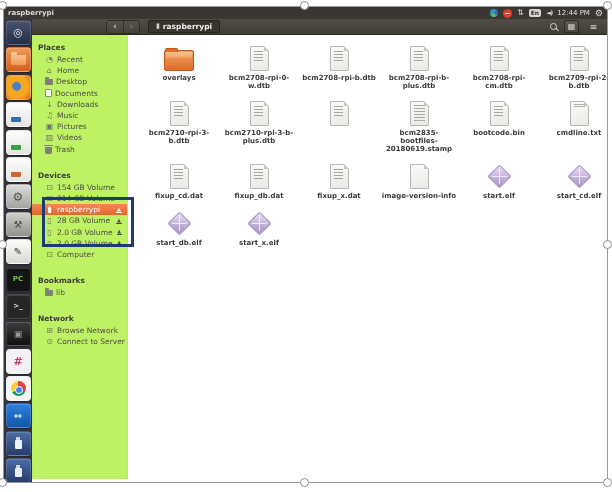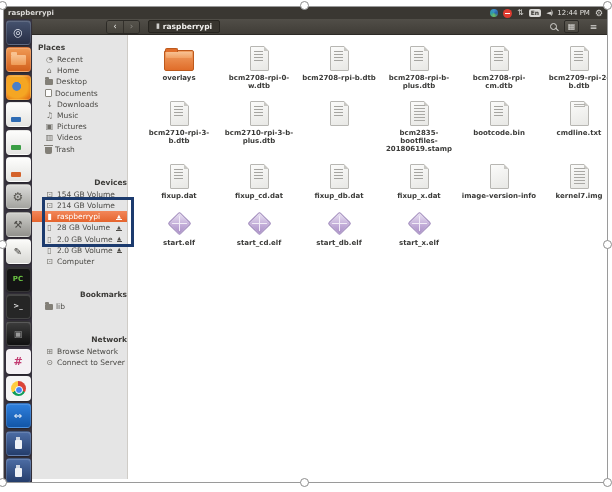--- a/index.html
+++ b/index.html
@@ -58,25 +58,25 @@
   .t-chrome{background:#f4f4f4;}
   .chromeball{width:15px;height:15px;border-radius:50%;background:conic-gradient(#db4437 0 33%,#0f9d58 33% 66%,#ffcd40 66% 100%);position:relative;}
   .chromeball::after{content:"";position:absolute;left:4.5px;top:4.5px;width:6px;height:6px;border-radius:50%;background:#4285f4;border:1px solid #fff;}
   .t-teamviewer{background:linear-gradient(#2f80dd,#1256a8);} .t-teamviewer .g{font-size:10px;}
   .t-usb{background:linear-gradient(#4d6da5,#243d6b);}
   .usbstick{width:7px;height:12px;position:relative;}
   .usbstick::before{content:"";position:absolute;left:1.5px;top:0;width:4px;height:3px;background:#cfd6e2;}
   .usbstick::after{content:"";position:absolute;left:0;top:3px;width:7px;height:9px;background:#eef1f6;border-radius:1px;}
 
   
-  .sidebar{position:absolute;left:28px;top:28px;bottom:3px;width:96px;background:#e5e5e5;border-right:1px solid #cfccc7;z-index:4;padding-top:7px;overflow:hidden;}
+  .sidebar{position:absolute;left:28px;top:28px;bottom:3px;width:96px;background:#bef264;border-right:1px solid #cfccc7;z-index:4;padding-top:7px;overflow:hidden;}
   .shead{font-size:7.5px;font-weight:bold;color:#3b3a37;padding-left:6px;height:12px;line-height:12px;}
   .srow{display:flex;align-items:center;height:11.2px;padding:0 4px 0 13px;font-size:7.5px;color:#4b4a46;gap:3px;white-space:nowrap;}
   .srow.sel{background:linear-gradient(#f2875a,#e5642d);color:#fff;}
-  .ssec{margin-top:22px;text-align:right;}
+  .ssec{margin-top:15px;}
   .si{width:9px;min-width:9px;font-size:8px;line-height:9px;color:#72706a;text-align:center;}
   .srow.sel .si,.srow.sel .eject{color:#fff;}
   .mini-folder{width:8px;min-width:8px;height:6px;background:#827f77;border-radius:1px;position:relative;margin-top:1px;}
   .mini-folder::before{content:"";position:absolute;top:-2px;left:0;width:4px;height:2px;background:#827f77;border-radius:1px 1px 0 0;}
   .mini-page{width:7px;min-width:7px;height:8px;background:#fdfdfc;border:1px solid #8a877f;border-radius:1px;}
   .mini-trash{width:7px;min-width:7px;height:7px;background:#827f77;border-radius:0 0 2px 2px;position:relative;margin-top:2px;}
   .mini-trash::before{content:"";position:absolute;top:-2px;left:-1px;right:-1px;height:1.5px;background:#827f77;}
   .eject{margin-left:auto;width:8px;color:#4e4c48;}
   .eject::before{content:"▲";display:block;font-size:5px;line-height:4px;text-align:center;}
   .eject::after{content:"";display:block;height:1.2px;background:currentColor;margin:1px 1px 0;}
@@ -351,51 +351,39 @@
       <div class="fitem">
           <div class="icobox">
             <div class="pg textish"></div>
           </div>
           <div class="flabel">cmdline.txt</div>
         </div>
       <div class="fitem">
           <div class="icobox">
             <div class="pg digits"></div>
           </div>
-          <div class="flabel">fixup.dat</div>
-        </div>
-      <div class="fitem">
-          <div class="icobox">
-            <div class="pg digits"></div>
-          </div>
           <div class="flabel">fixup_cd.dat</div>
         </div>
       <div class="fitem">
           <div class="icobox">
             <div class="pg digits"></div>
           </div>
           <div class="flabel">fixup_db.dat</div>
         </div>
       <div class="fitem">
           <div class="icobox">
             <div class="pg digits"></div>
           </div>
           <div class="flabel">fixup_x.dat</div>
         </div>
       <div class="fitem">
           <div class="icobox">
             <div class="pg"></div>
           </div>
           <div class="flabel">image-version-info</div>
-        </div>
-      <div class="fitem">
-          <div class="icobox">
-            <div class="pg lines"></div>
-          </div>
-          <div class="flabel">kernel7.img</div>
         </div>
       <div class="fitem">
           <div class="icobox">
             <div class="elfwrap">
               <div class="elf"></div>
             </div>
           </div>
           <div class="flabel">start.elf</div>
         </div>
       <div class="fitem">

